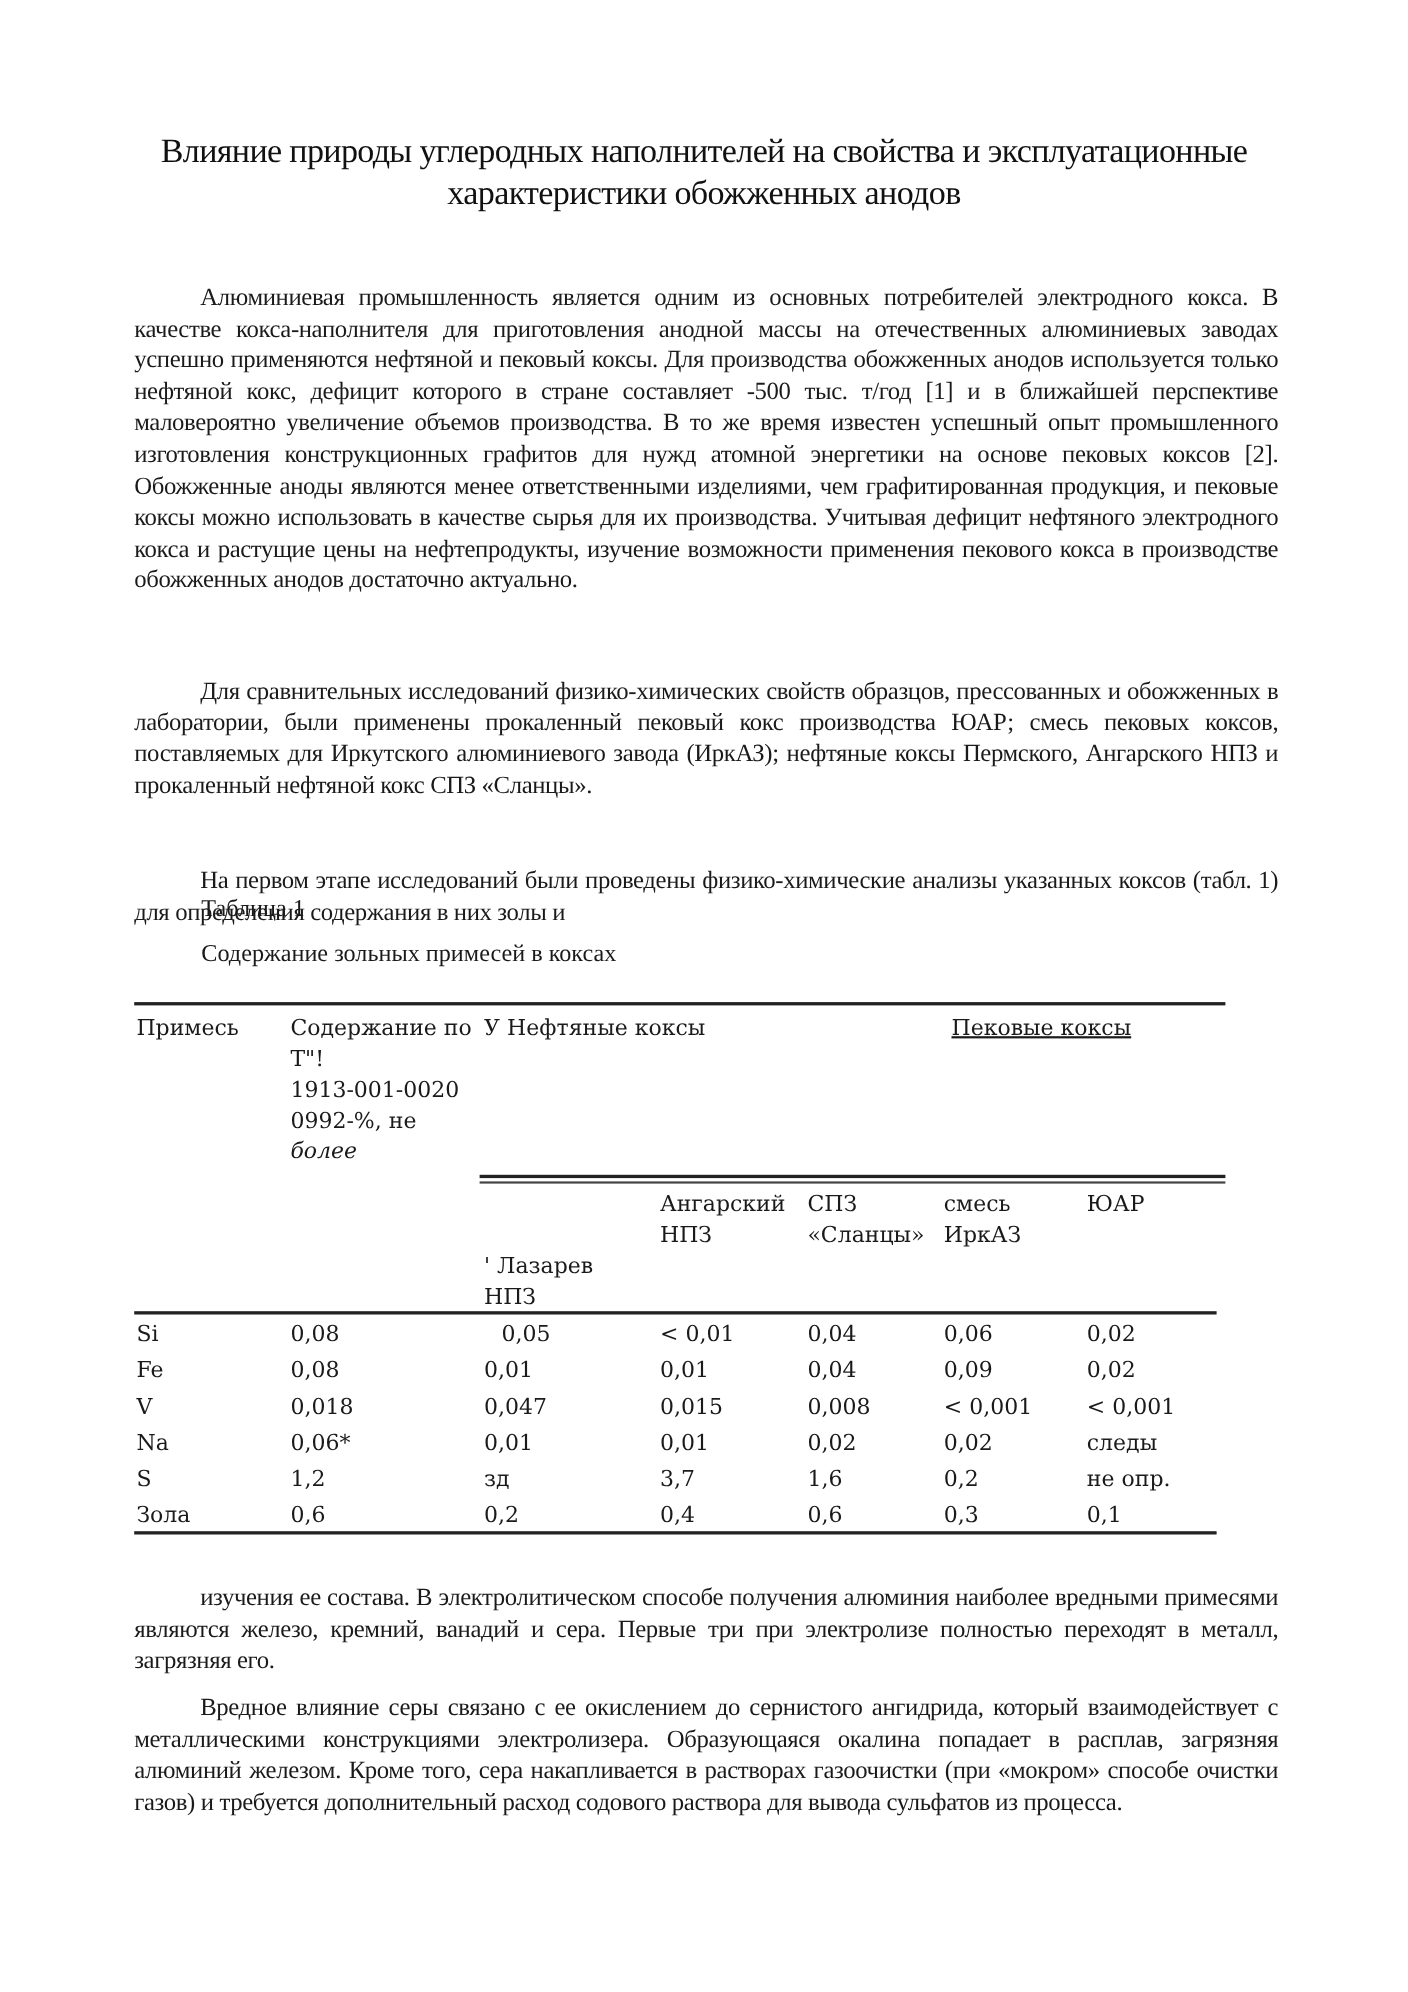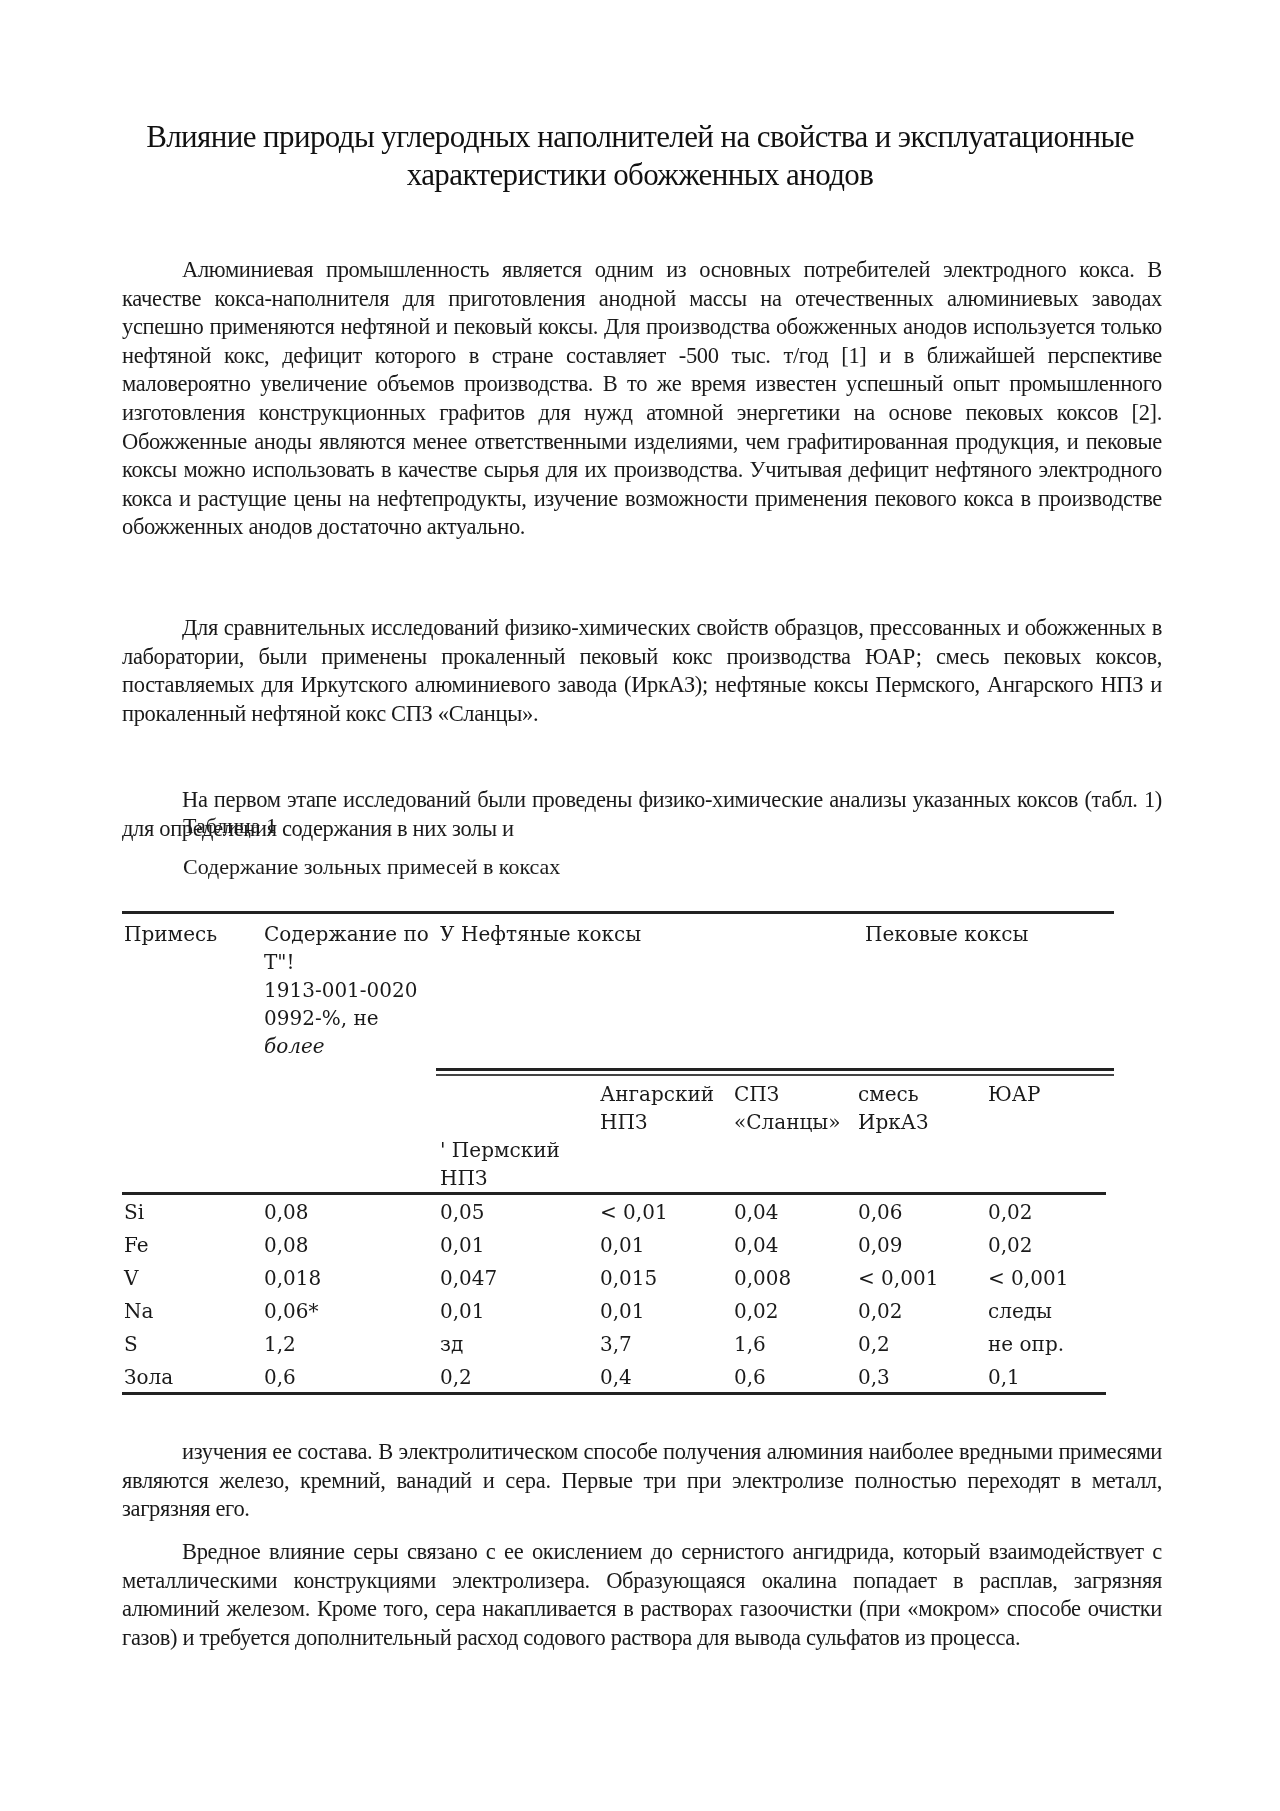--- a/index.html
+++ b/index.html
@@ -49,41 +49,41 @@
     <div class="rule" style="left:0; top:-7px; width:992px;"></div>
 
     <div class="cell" style="left:2px; top:2px;">Примесь</div>
     <div class="cell" style="left:142px; top:2px;">Содержание по</div>
     <div class="cell" style="left:142px; top:30px;">Т"!</div>
     <div class="cell" style="left:142px; top:58px;">1913-001-0020</div>
     <div class="cell" style="left:142px; top:86px;">0992-%, не</div>
     <div class="cell" style="left:142px; top:114px;font-style:italic;">более</div>
     <div class="cell" style="left:318px; top:2px;">У</div>
     <div class="cell" style="left:339px; top:2px;">Нефтяные коксы</div>
-    <div class="cell" style="left:743px; top:2px;">Пековые коксы</div>
+    <div class="cell" style="left:743px; top:2px;text-decoration:underline;">Пековые коксы</div>
 
     <div class="rule double" style="left:314px; top:150px; width:678px;"></div>
 
-    <div class="cell" style="left:318px; top:218px;">' Пермский</div>
+    <div class="cell" style="left:318px; top:218px;">' Лазарев</div>
     <div class="cell" style="left:318px; top:246px;">НПЗ</div>
     <div class="cell" style="left:478px; top:162px;">Ангарский</div>
     <div class="cell" style="left:478px; top:190px;">НПЗ</div>
     <div class="cell" style="left:612px; top:162px;">СПЗ</div>
     <div class="cell" style="left:612px; top:190px;">«Сланцы»</div>
     <div class="cell" style="left:736px; top:162px;">смесь</div>
     <div class="cell" style="left:736px; top:190px;">ИркАЗ</div>
     <div class="cell" style="left:866px; top:162px;">ЮАР</div>
 
     <div class="rule" style="left:0; top:274px; width:984px;"></div>
 
     <div id="tbody">
         <div>
           <div class="cell" style="left: 2px; top: 280px;">Si</div>
           <div class="cell" style="left: 142px; top: 280px;">0,08</div>
-          <div class="cell" style="left: 318px; top: 280px;">0,05</div>
+          <div class="cell" style="left: 334px; top: 280px;">0,05</div>
           <div class="cell" style="left: 478px; top: 280px;">&lt; 0,01</div>
           <div class="cell" style="left: 612px; top: 280px;">0,04</div>
           <div class="cell" style="left: 736px; top: 280px;">0,06</div>
           <div class="cell" style="left: 866px; top: 280px;">0,02</div>
         </div>
         <div>
           <div class="cell" style="left: 2px; top: 313px;">Fe</div>
           <div class="cell" style="left: 142px; top: 313px;">0,08</div>
           <div class="cell" style="left: 318px; top: 313px;">0,01</div>
           <div class="cell" style="left: 478px; top: 313px;">0,01</div>

